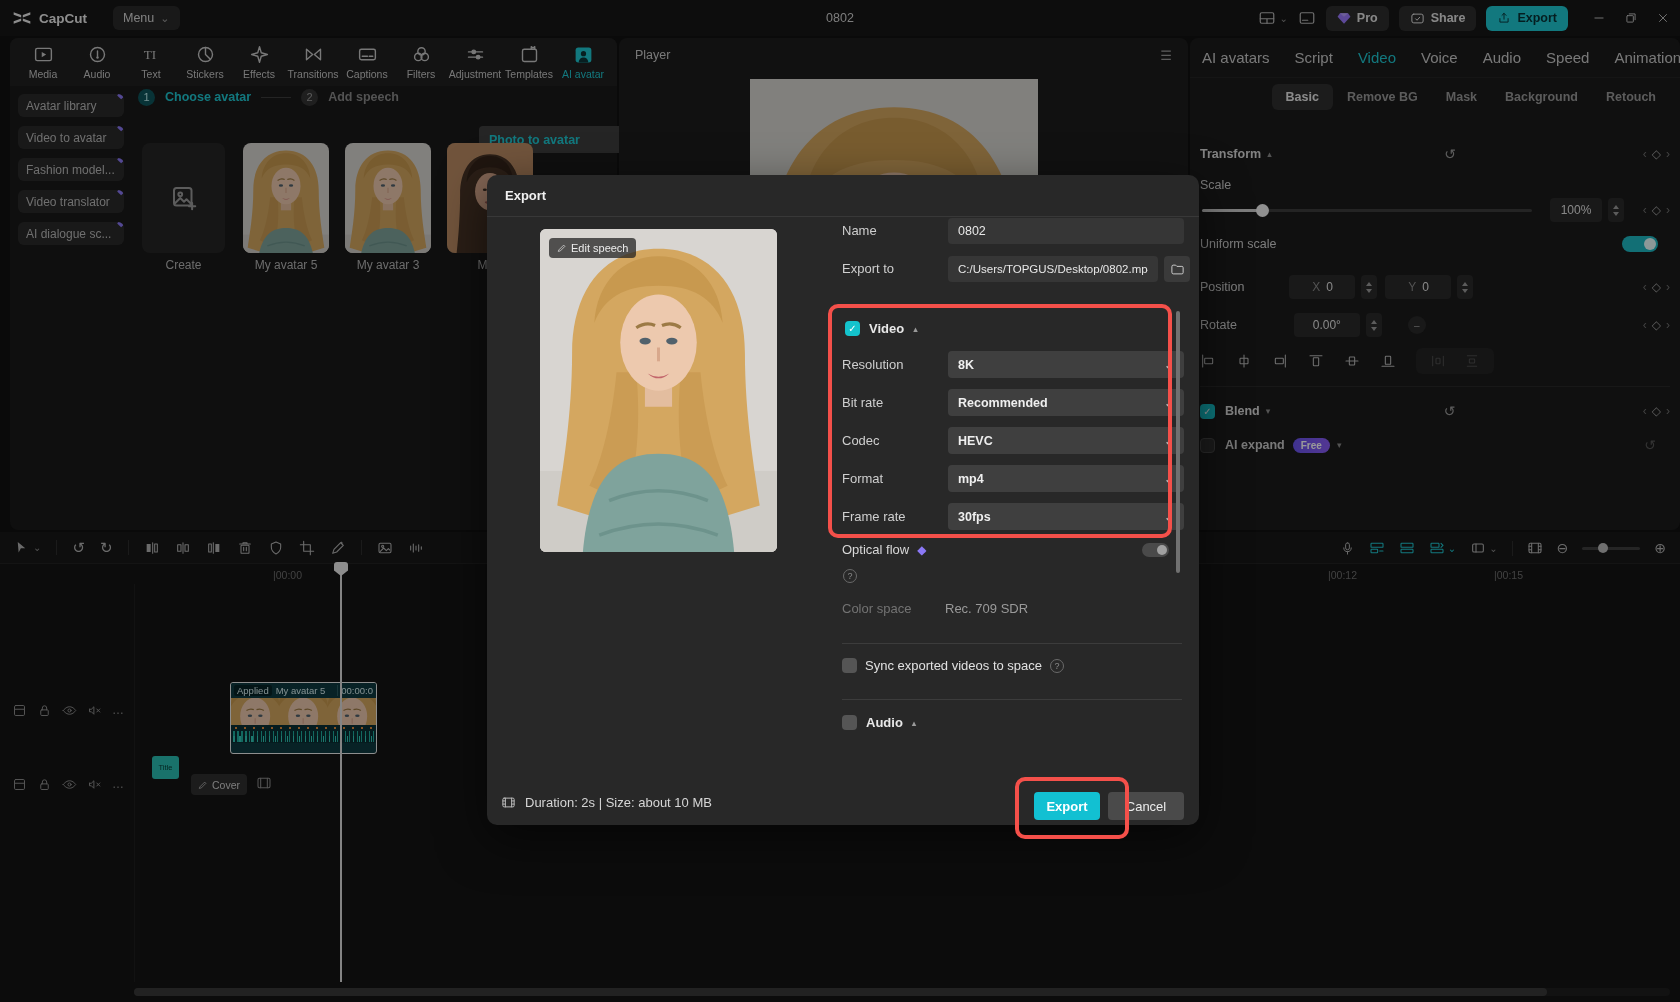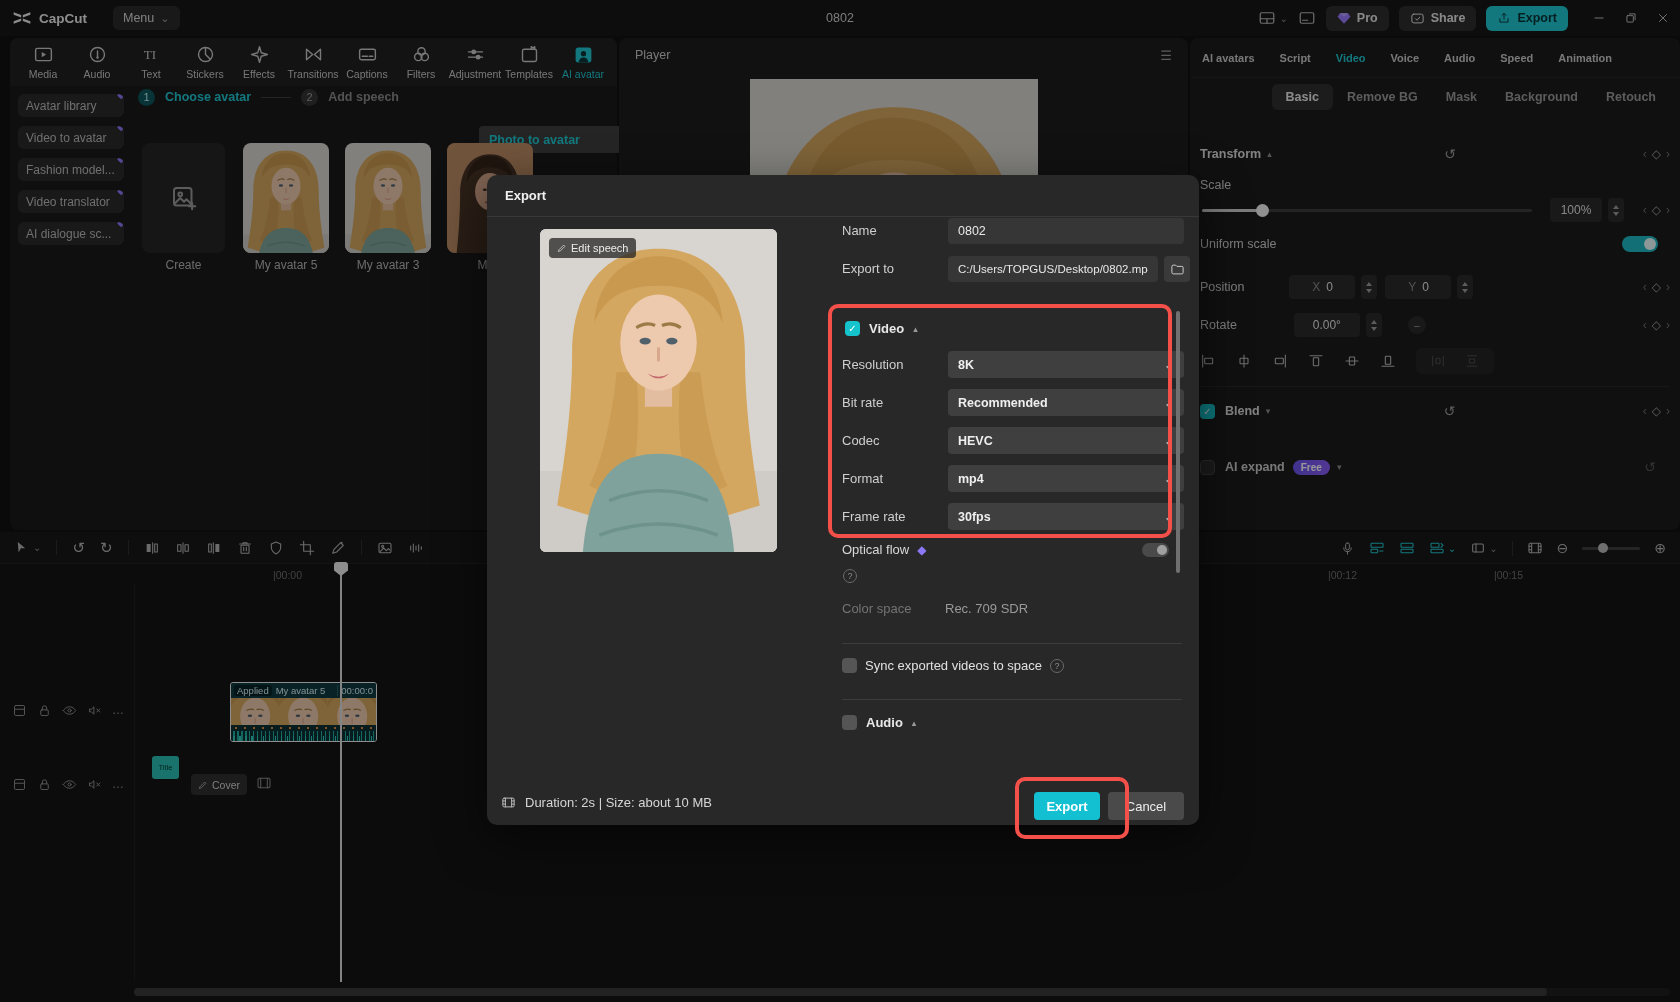--- a/index.html
+++ b/index.html
@@ -43,21 +43,21 @@
 
   .card{position:absolute;border-radius:8px;overflow:hidden;background:#262626;}
   .card-label{position:absolute;font-size:12px;color:#b5b5b5;text-align:center;}
 
   .player-panel{left:619px;top:38px;width:569px;height:492px;background:#1d1d1d;}
   .player-head{height:34px;display:flex;align-items:center;padding:0 16px;color:#c9c9c9;font-size:12.5px;}
   .video-frame{position:absolute;left:131px;top:41px;width:288px;height:430px;background:#d8d6d3;overflow:hidden;}
 
   .right-panel{left:1190px;top:38px;width:490px;height:492px;background:#1b1b1b;}
   .rp-tabs{height:40px;display:flex;align-items:center;gap:25px;padding:0 12px;border-bottom:1px solid #242424;}
-  .rp-tab{color:#c9c9c9;font-size:11px;font-weight:700;white-space:nowrap;}
+  .rp-tab{color:#c9c9c9;font-size:15px;font-weight:400;white-space:nowrap;}
   .rp-tab.active{color:#1fc8d2;}
   .rp-subtabs{height:38px;display:flex;align-items:center;justify-content:flex-end;padding:0 10px;font-weight:bold;}
   .rp-subtab{color:#9a9a9a;font-size:12.5px;padding:6px 14px;border-radius:6px;white-space:nowrap;}
   .rp-subtab.active{background:#2f2f2f;color:#e8e8e8;}
   .insp-row{position:absolute;left:10px;right:10px;display:flex;align-items:center;}
   .insp-label{color:#cfcfcf;font-size:12.5px;}
   .kf{margin-left:auto;display:flex;align-items:center;gap:5px;color:#6f6f6f;font-size:12px;}
   .kf .dia{color:#9a9a9a;font-size:12px;}
   .reset{color:#9a9a9a;font-size:14px;margin-left:auto;margin-right:14px;}
   .valbox{height:24px;background:#2a2a2a;border-radius:4px;color:#e0e0e0;font-size:12px;display:flex;align-items:center;justify-content:center;gap:6px;}
@@ -79,21 +79,21 @@
   
   .timeline{position:absolute;left:0;top:532px;width:1680px;height:470px;background:#141414;}
   .tl-toolbar{position:absolute;left:0;top:0;width:1680px;height:32px;background:#181818;border-bottom:1px solid #222;display:flex;align-items:center;}
   .tl-left{display:flex;align-items:center;gap:15px;margin-left:14px;color:#b3b3b3;}
   .tl-right{position:absolute;right:14px;top:0;height:32px;display:flex;align-items:center;gap:14px;color:#b3b3b3;}
   .tl-sep{width:1px;height:15px;background:#2e2e2e;}
   .teal-ic{color:#1fc8d2;}
   .ruler-lbl{position:absolute;top:37px;color:#6f6f6f;font-size:10.5px;margin-left:31px;}
   .trackcol-div{position:absolute;left:134px;top:52px;bottom:20px;width:1px;background:#1f1f1f;}
   .th-row{position:absolute;left:12px;width:112px;height:20px;display:flex;align-items:center;gap:10px;color:#8d8d8d;}
-  .clip{position:absolute;left:230px;top:150px;width:147px;height:60px;border:1px solid #ededed;border-radius:3px;overflow:hidden;background:#0e3a40;}
+  .clip{position:absolute;left:230px;top:150px;width:147px;height:72px;border:1px solid #ededed;border-radius:3px;overflow:hidden;background:#0e3a40;}
   .clip-strip{height:15px;background:#0e3a40;display:flex;align-items:center;gap:4px;padding:0 3px;color:#d8eef0;font-size:9.5px;white-space:nowrap;}
   .clip-badge{background:rgba(0,0,0,.38);border-radius:2px;padding:0 3px;}
   .clip-time{margin-left:auto;border-left:1px solid #2a5a60;padding-left:3px;}
   .clip-thumbs{height:27px;display:flex;}
   .clip-thumbs svg{width:49px;height:27px;}
   .clip-wave{height:18px;background:#0b2f34;position:relative;}
   .wave-dots{position:absolute;left:4px;right:4px;top:2px;height:2px;background:repeating-linear-gradient(90deg,#e08a3c 0 2px,transparent 2px 9px);}
   .wave-bars{position:absolute;left:2px;right:2px;bottom:1px;height:11px;background:repeating-linear-gradient(90deg,#1fae9f 0 1.5px,transparent 1.5px 4px);}
   .wave-bars2{position:absolute;left:2px;right:2px;bottom:1px;height:6px;background:repeating-linear-gradient(90deg,#35c8b8 0 1.5px,transparent 1.5px 6px);}
   .mini-clip{position:absolute;left:152px;top:224px;width:27px;height:23px;background:#2bbfb3;border-radius:3px;color:#073c36;font-size:7.5px;display:flex;align-items:center;justify-content:center;overflow:hidden;}
@@ -534,21 +534,21 @@
       <span class="insp-label" style="margin-left:10px;font-weight:600;color:#d9d9d9;">Blend</span>
       <span style="color:#8a8a8a;font-size:9px;margin-left:6px;">▾</span>
       <span class="reset">↺</span>
       <span class="kf">
         <span>‹</span>
         <span class="dia">◇</span>
         <span>›</span>
       </span>
     </div>
 
-    <div class="insp-row" style="top:418px;height:22px;">
+    <div class="insp-row" style="top:396px;height:22px;">
       <span class="check empty"></span>
       <span class="insp-label" style="margin-left:10px;font-weight:600;color:#c9c9c9;">AI expand</span>
       <span class="free-badge" style="margin-left:8px;">Free</span>
       <span style="color:#8a8a8a;font-size:9px;margin-left:7px;">▾</span>
       <span class="reset" style="color:#555;">↺</span>
     </div>
   </div>
 
   <div class="timeline">
     <div class="tl-toolbar">

